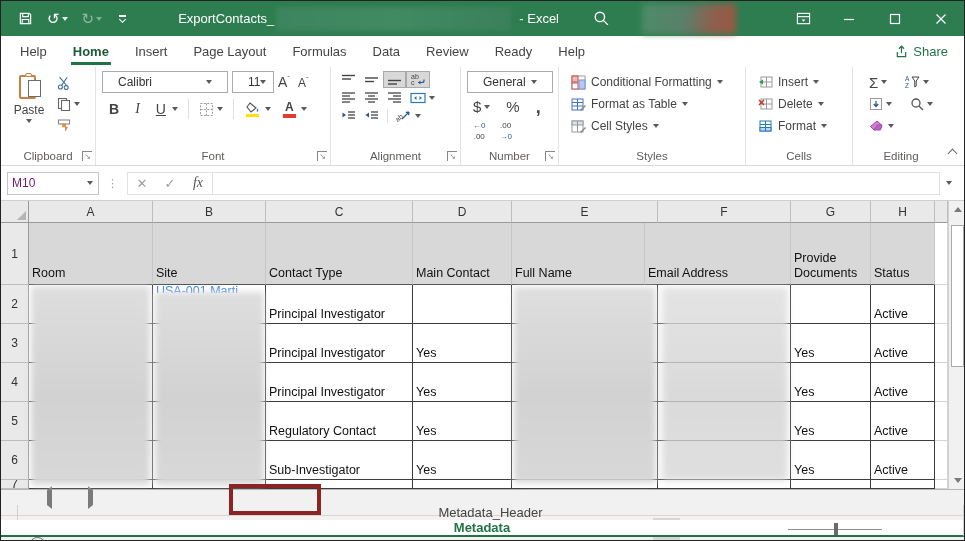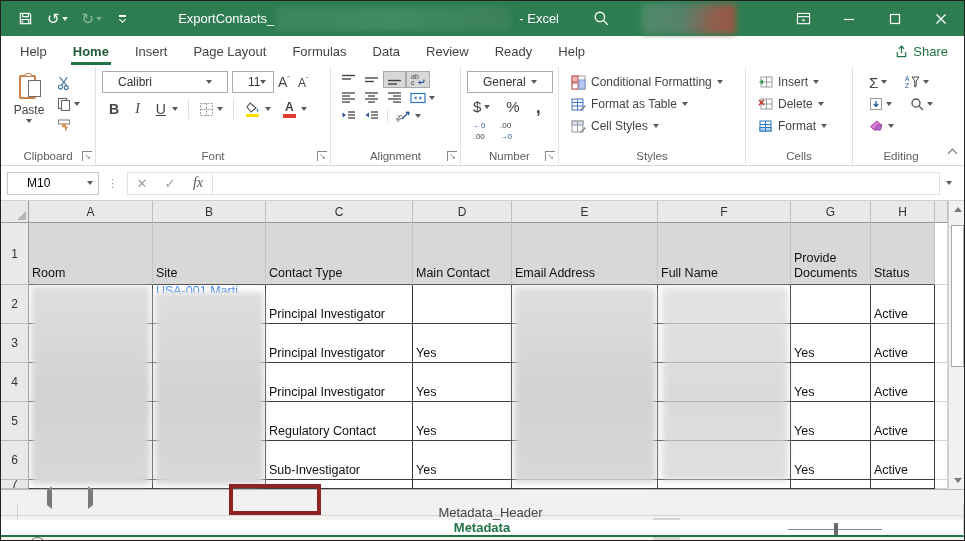--- a/index.html
+++ b/index.html
@@ -86,21 +86,21 @@
   .g-cells { width:107px; }
   .stylerow { display:flex; align-items:center; gap:5px; height:22px; padding-left:4px; white-space:nowrap; }
 
   
   .g-editing { width:96px; border-right:none; }
   .edrow { display:flex; align-items:center; gap:10px; height:22px; padding-left:6px; }
   .collapse-chev { position:absolute; right:8px; bottom:8px; width:7px; height:7px; border-left:1.6px solid #666; border-top:1.6px solid #666; transform:rotate(45deg); }
 
   
   .fbar { height:35px; background:#fff; display:flex; align-items:center; border-bottom:1px solid #cfcfcf; padding:0 6px; }
-  .namebox { width:92px; height:23px; border:1px solid #c8c6c4; display:flex; align-items:center; font-size:12px; color:#000000; padding-left:19px; }
+  .namebox { width:92px; height:23px; border:1px solid #c8c6c4; display:flex; align-items:center; font-size:12px; color:#701a75; padding-left:4px; }
   .namebox .dd { margin-left:auto; margin-right:5px; }
   .fdots { color:#9a9a9a; font-size:11px; padding:0 8px; letter-spacing:1px; }
   .fbtns { display:flex; align-items:center; height:23px; border:1px solid #e1e1e1; }
   .fbtn { width:28px; display:flex; align-items:center; justify-content:center; color:#a19f9d; font-size:13px; }
   .fx { font-family:"Liberation Serif",serif; font-style:italic; color:#555; font-size:14px; }
   .finput { flex:1; height:23px; border:1px solid #e1e1e1; border-left:none; background:#fff; font-size:12px; padding-left:6px; color:#222; }
   .fexpand { width:18px; display:flex; justify-content:center; }
 
   
   .grid { position:relative; width:965px; height:288px; background:#fff; }
@@ -647,22 +647,22 @@
         <div class="gh cH">H</div>
         <div class="gh cI"></div>
       </div>
 
       <div class="grow r1">
         <div class="rn c0">1</div>
         <div class="hc cA">Room</div>
         <div class="hc cB">Site</div>
         <div class="hc cC">Contact Type</div>
         <div class="hc cD">Main Contact</div>
+        <div class="hc cF">Full Name</div>
         <div class="hc cE">Email Address</div>
-        <div class="hc cF">Full Name</div>
         <div class="hc cG">Provide Documents</div>
         <div class="hc cH">Status</div>
         <div class="fc cI"></div>
       </div>
 
       <div class="grow rD">
         <div class="rn c0">2</div>
         <div class="dc cA"></div>
         <div class="dc cB"></div>
         <div class="dc cC">Principal Investigator</div>

